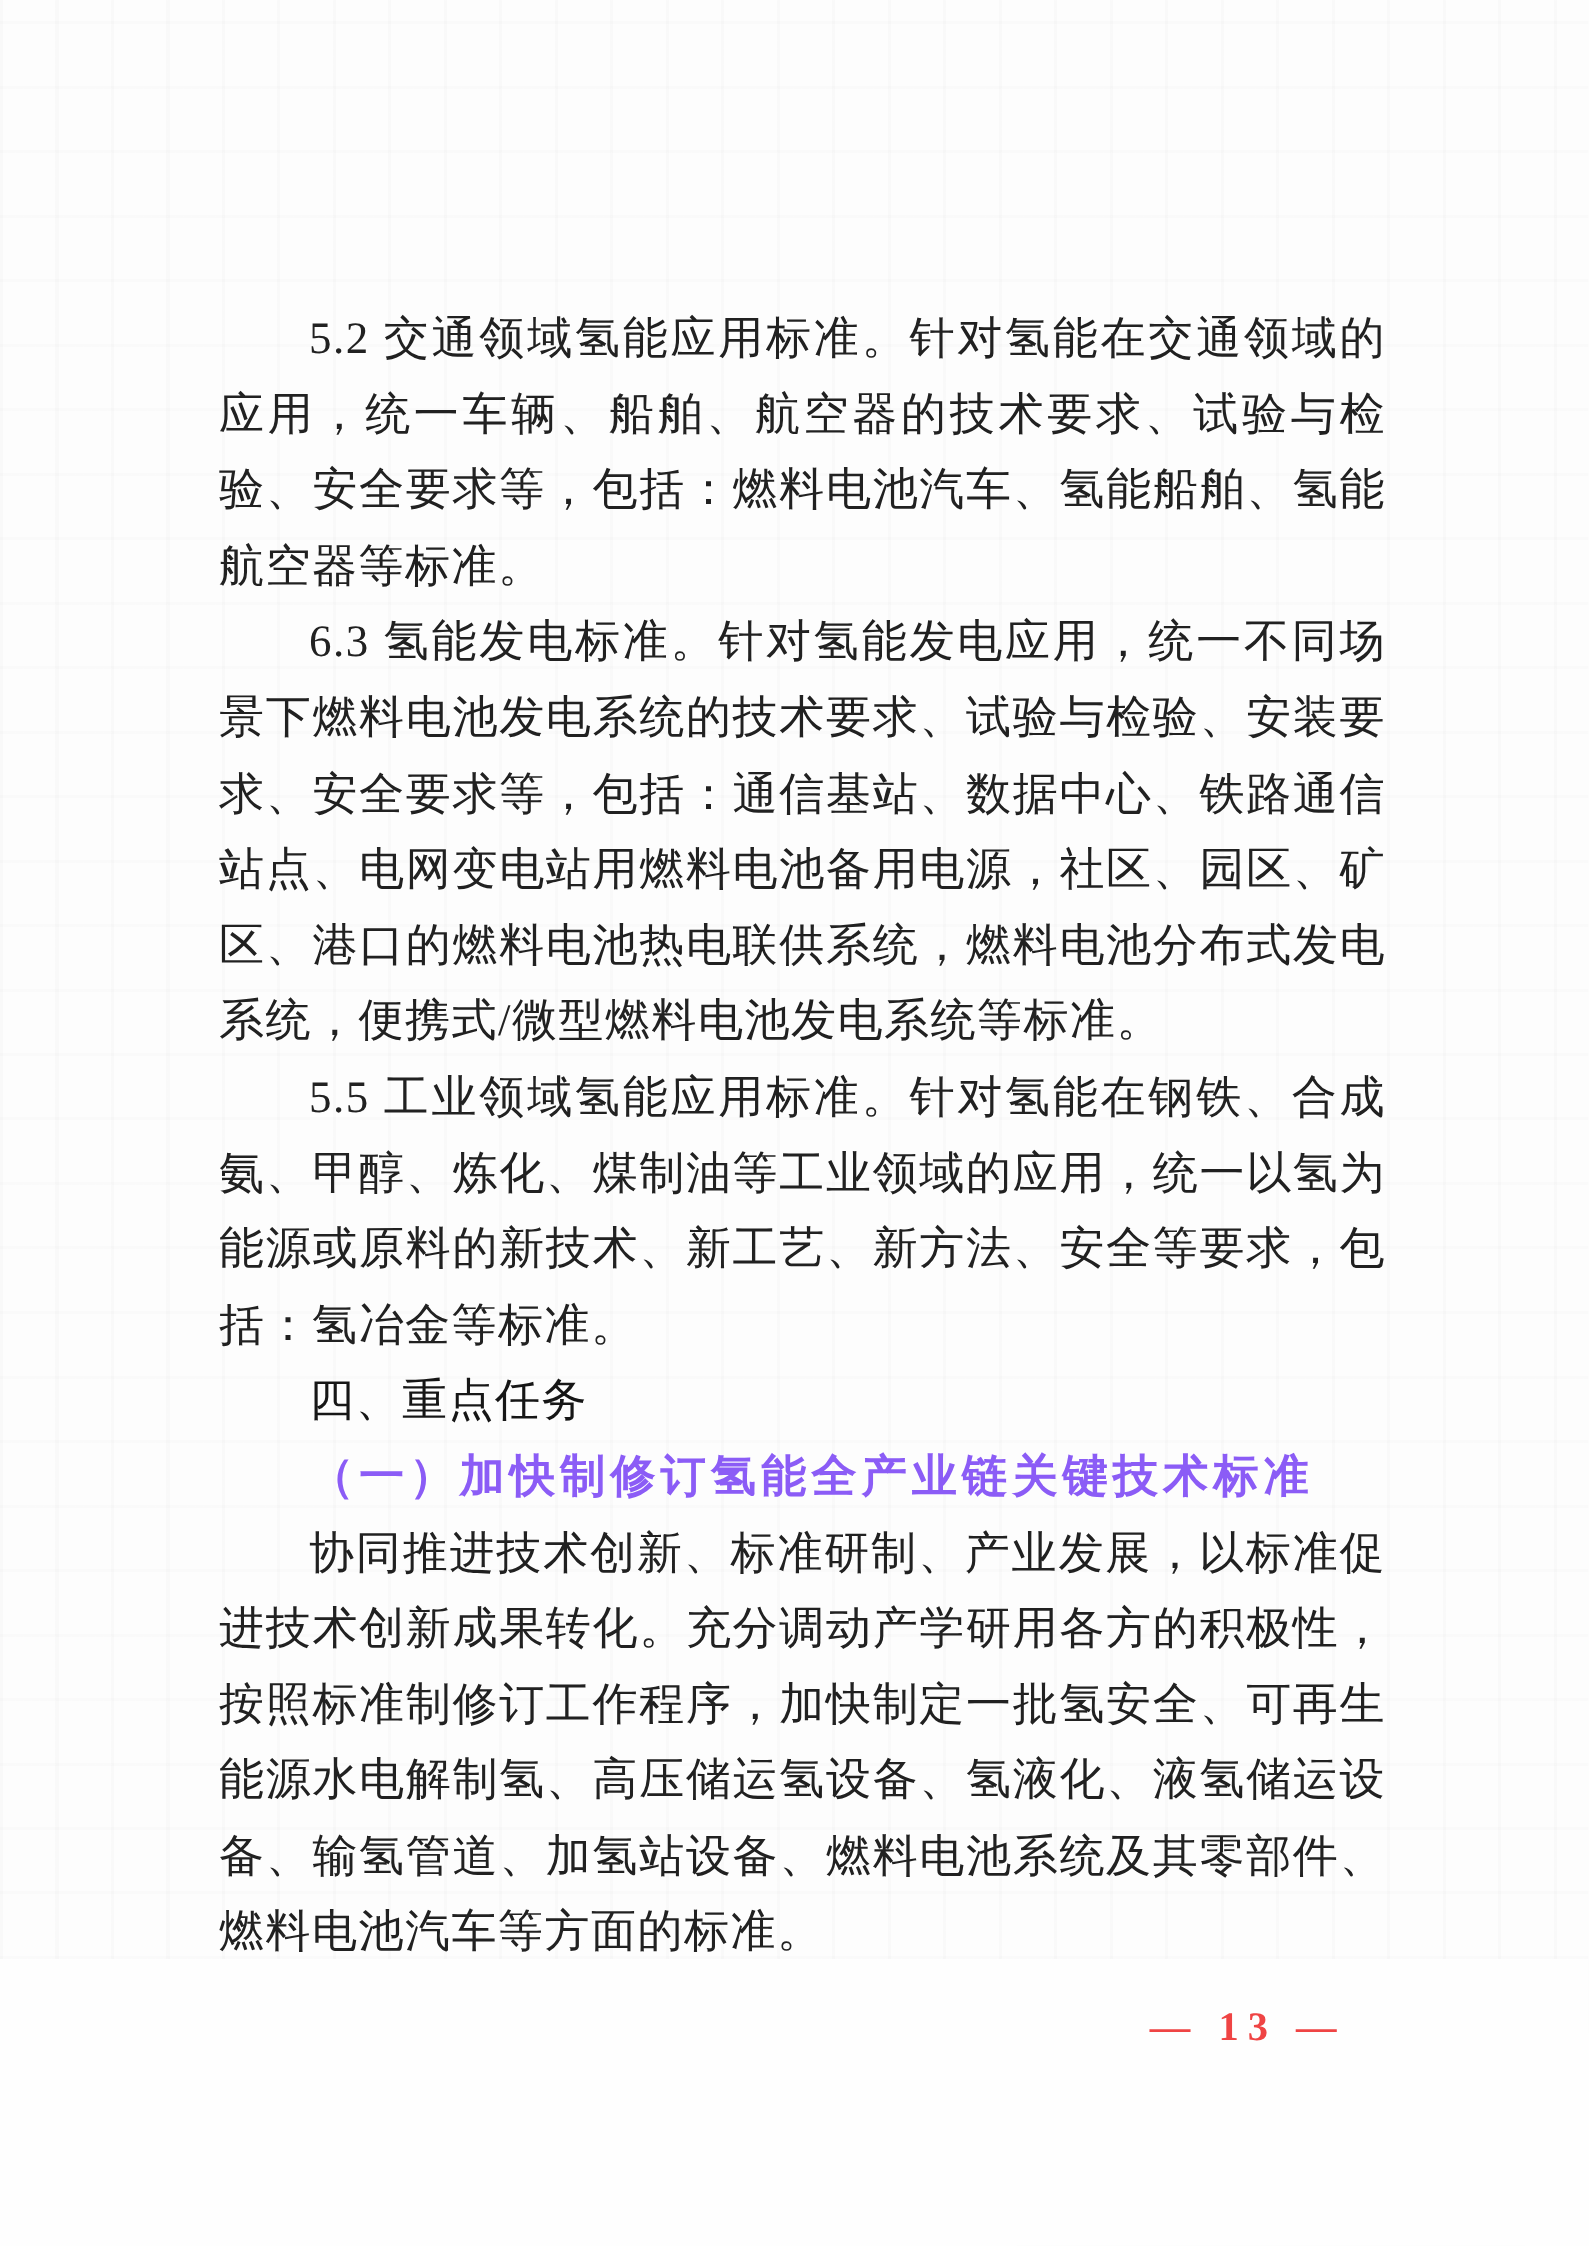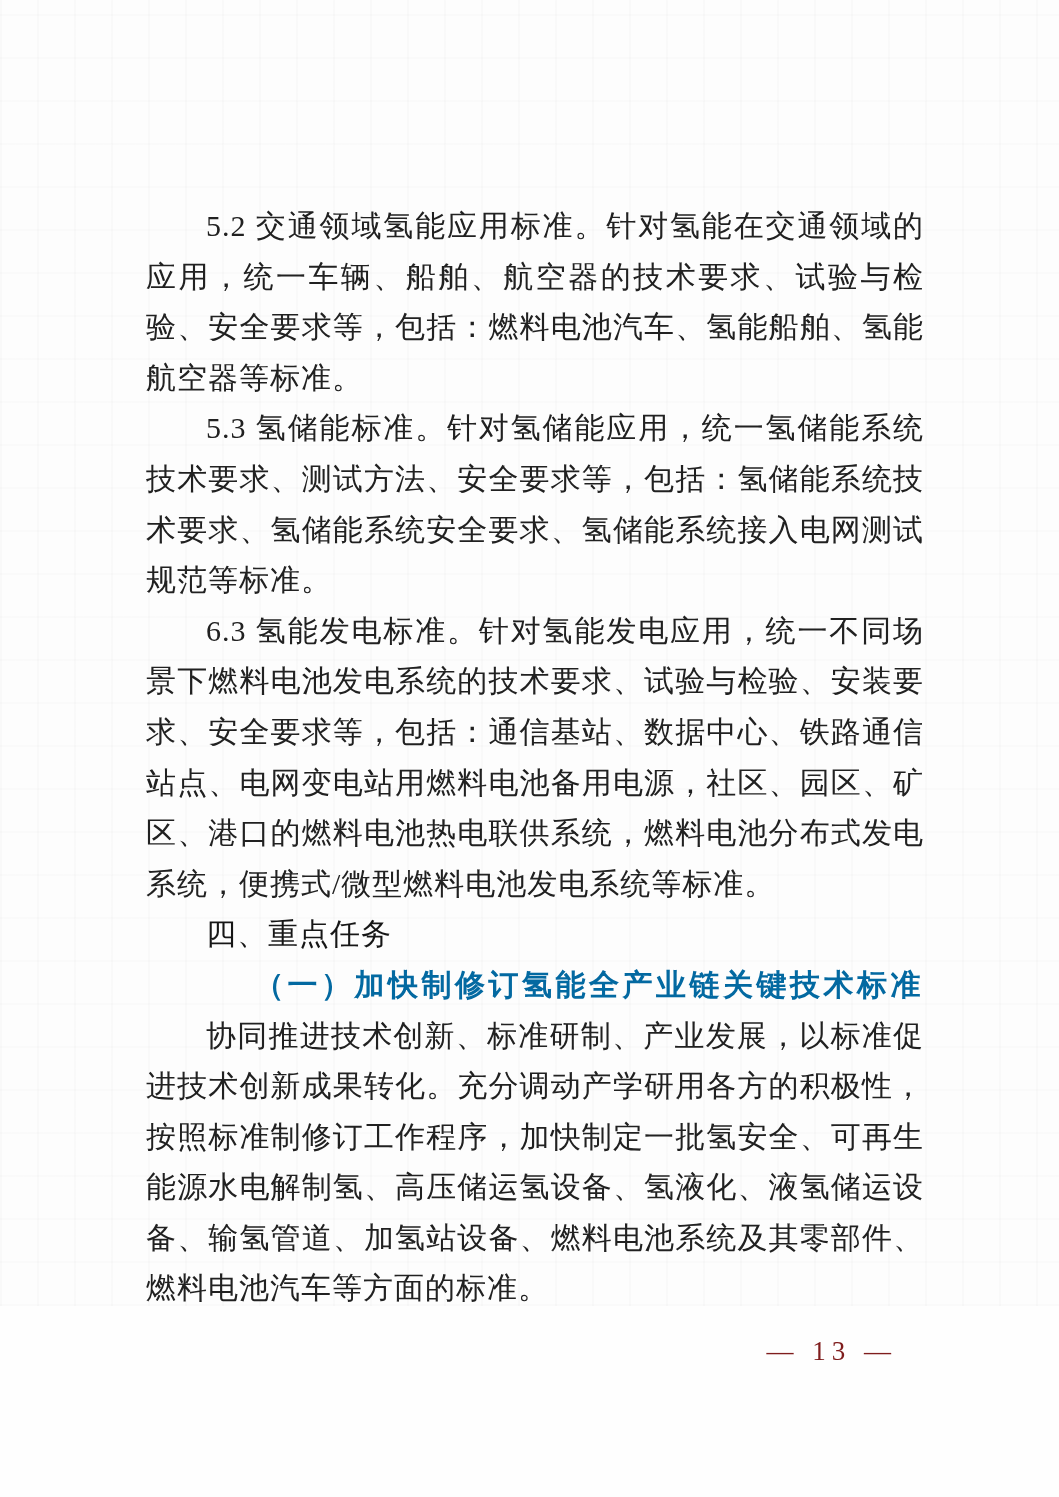--- a/index.html
+++ b/index.html
@@ -53,42 +53,42 @@
     color: #161616;
     text-indent: 2em;
     letter-spacing: 1px;
   }
   .heading-kai {
     margin: 0;
     font-family: "Liberation Serif", "DejaVu Serif", serif;
     font-size: 30px;
     line-height: 50.6px;
     font-weight: 600;
-    color: #0369a1;
+    color: #8b5cf6;
     text-indent: 2em;
     letter-spacing: 3.5px;
-    text-align: right;
   }
   .page-number {
     position: absolute;
     top: 1336px;
     right: 162px;
     font-family: "Liberation Serif", "DejaVu Serif", serif;
     font-size: 27px;
     letter-spacing: 6px;
-    color: #7f1d1d;
+    color: #ef4444;
     white-space: nowrap;
+    font-weight: bold;
   }
 </style>
 </head>
 <body>
 
 <div class="page">
   <div class="content">
     <p class="para">5.2 交通领域氢能应用标准。针对氢能在交通领域的应用，统一车辆、船舶、航空器的技术要求、试验与检验、安全要求等，包括：燃料电池汽车、氢能船舶、氢能航空器等标准。</p>
-    <p class="para">5.3 氢储能标准。针对氢储能应用，统一氢储能系统技术要求、测试方法、安全要求等，包括：氢储能系统技术要求、氢储能系统安全要求、氢储能系统接入电网测试规范等标准。</p>
     <p class="para">6.3 氢能发电标准。针对氢能发电应用，统一不同场景下燃料电池发电系统的技术要求、试验与检验、安装要求、安全要求等，包括：通信基站、数据中心、铁路通信站点、电网变电站用燃料电池备用电源，社区、园区、矿区、港口的燃料电池热电联供系统，燃料电池分布式发电系统，便携式/微型燃料电池发电系统等标准。</p>
+    <p class="para">5.5 工业领域氢能应用标准。针对氢能在钢铁、合成氨、甲醇、炼化、煤制油等工业领域的应用，统一以氢为能源或原料的新技术、新工艺、新方法、安全等要求，包括：氢冶金等标准。</p>
     <h2 class="heading-bold">四、重点任务</h2>
     <h3 class="heading-kai">（一）加快制修订氢能全产业链关键技术标准</h3>
     <p class="para">协同推进技术创新、标准研制、产业发展，以标准促进技术创新成果转化。充分调动产学研用各方的积极性，按照标准制修订工作程序，加快制定一批氢安全、可再生能源水电解制氢、高压储运氢设备、氢液化、液氢储运设备、输氢管道、加氢站设备、燃料电池系统及其零部件、燃料电池汽车等方面的标准。</p>
   </div>
   <div class="page-number">— 13 —</div>
 </div>
 
 </body></html>

